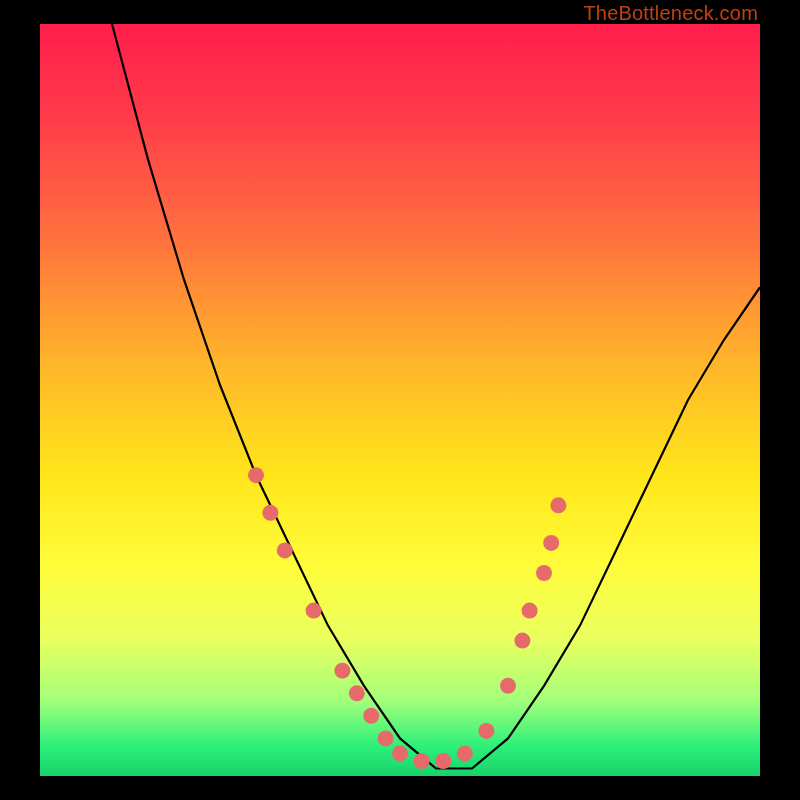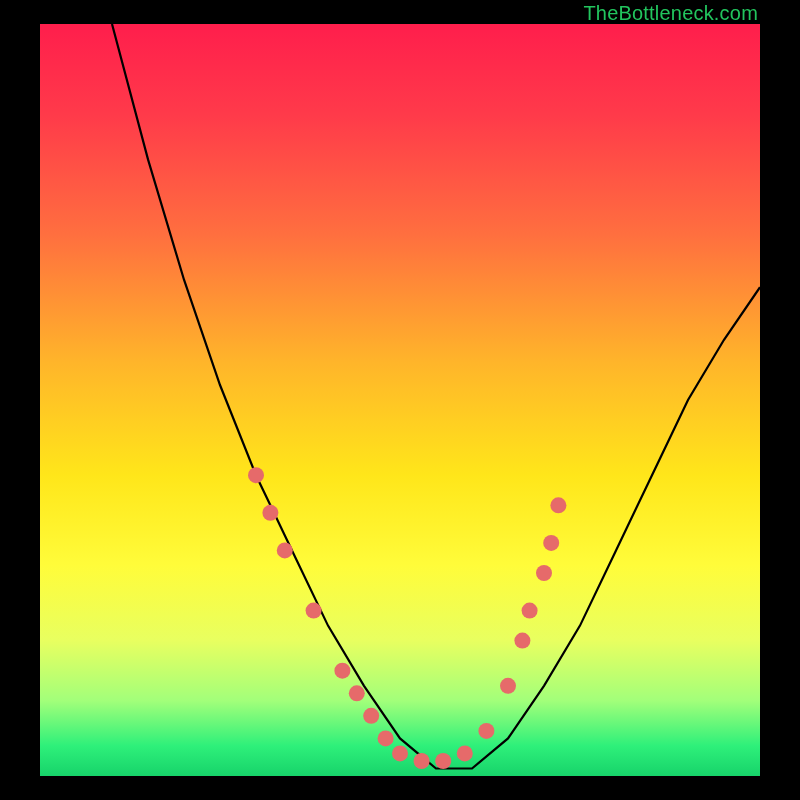--- a/index.html
+++ b/index.html
@@ -41,21 +41,21 @@
     position: absolute;
     left: 0;
     top: 0;
     width: 720px;
     height: 752px;
   }
   .watermark {
     position: absolute;
     top: 2px;
     right: 42px;
-    color: #22c55e;
+    color: #c2410c;
     font-size: 20px;
     font-weight: 500;
     letter-spacing: 0.2px;
     user-select: none;
   }
 </style>
 </head>
 <body>
 
 <div class="frame">

